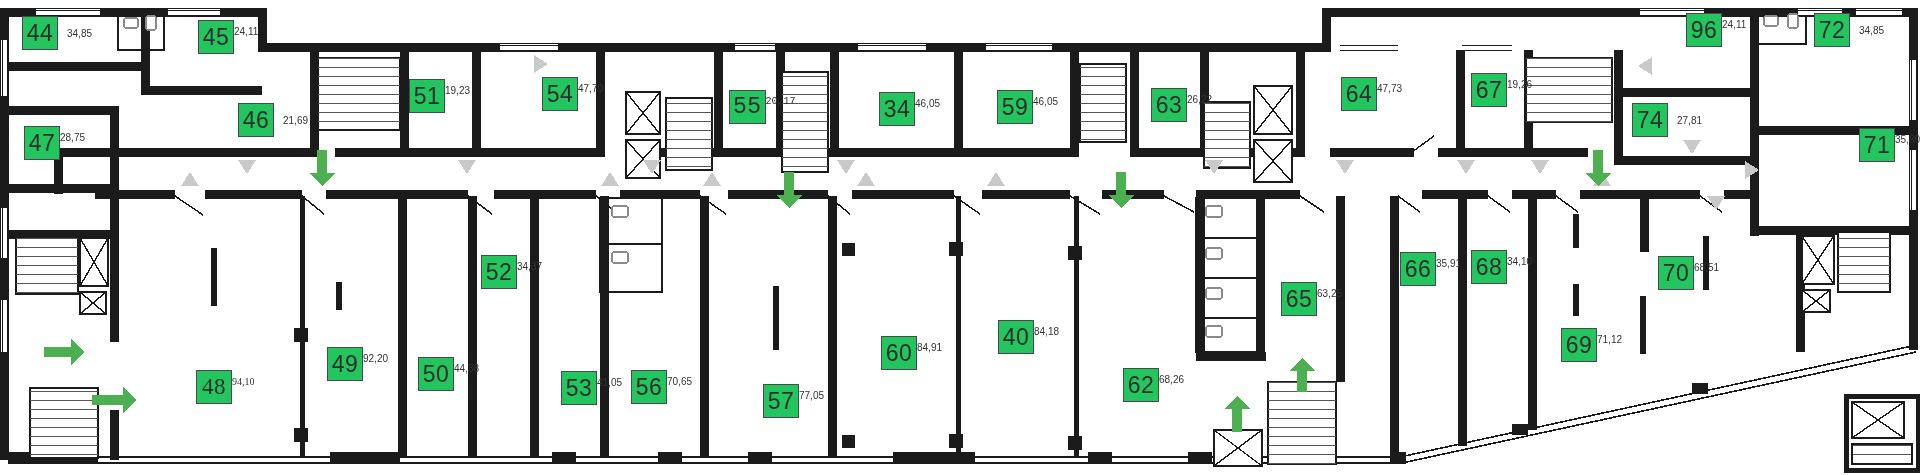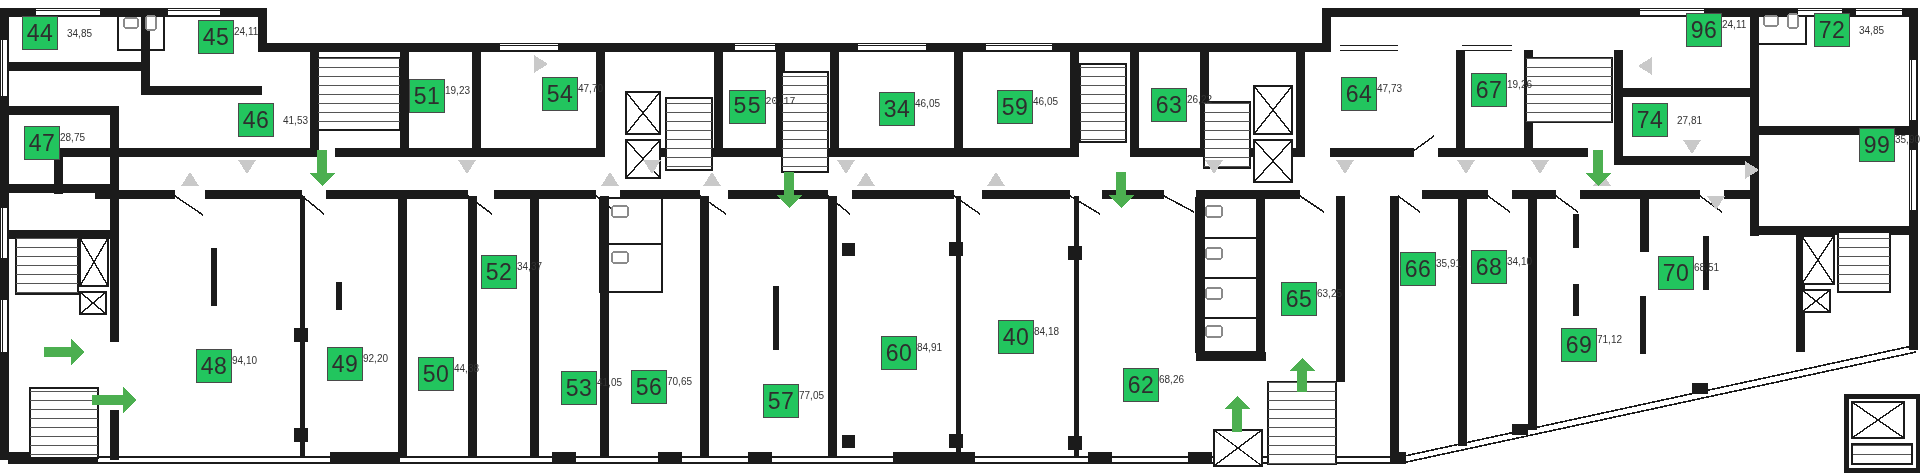--- a/index.html
+++ b/index.html
@@ -432,27 +432,27 @@
       <div class="unit right" style="left: 22px; top: 16px;">
       <div class="unit-num">44</div>
       <div class="unit-area">34,85</div>
     </div>
       <div class="unit below" style="left: 198px; top: 20px;">
       <div class="unit-num">45</div>
       <div class="unit-area">24,11</div>
     </div>
       <div class="unit right" style="left: 238px; top: 103px;">
       <div class="unit-num">46</div>
-      <div class="unit-area">41,53</div>
+      <div class="unit-area">21,69</div>
     </div>
       <div class="unit below" style="left: 24px; top: 126px;">
       <div class="unit-num">47</div>
       <div class="unit-area">28,75</div>
     </div>
-      <div class="unit below" style="left: 196px; top: 349px;">
+      <div class="unit below" style="left: 196px; top: 370px; font-family: Liberation Serif, serif;">
       <div class="unit-num">48</div>
       <div class="unit-area">94,10</div>
     </div>
       <div class="unit below" style="left: 327px; top: 347px;">
       <div class="unit-num">49</div>
       <div class="unit-area">92,20</div>
     </div>
       <div class="unit below" style="left: 418px; top: 357px;">
       <div class="unit-num">50</div>
       <div class="unit-area">44,38</div>
@@ -531,21 +531,21 @@
     </div>
       <div class="unit below" style="left: 1561px; top: 328px;">
       <div class="unit-num">69</div>
       <div class="unit-area">71,12</div>
     </div>
       <div class="unit below" style="left: 1658px; top: 256px;">
       <div class="unit-num">70</div>
       <div class="unit-area">68,51</div>
     </div>
       <div class="unit below" style="left: 1859px; top: 128px;">
-      <div class="unit-num">99</div>
+      <div class="unit-num">71</div>
       <div class="unit-area">35,90</div>
     </div>
       <div class="unit right" style="left: 1814px; top: 13px;">
       <div class="unit-num">72</div>
       <div class="unit-area">34,85</div>
     </div>
       <div class="unit below" style="left: 1686px; top: 13px;">
       <div class="unit-num">96</div>
       <div class="unit-area">24,11</div>
     </div>

